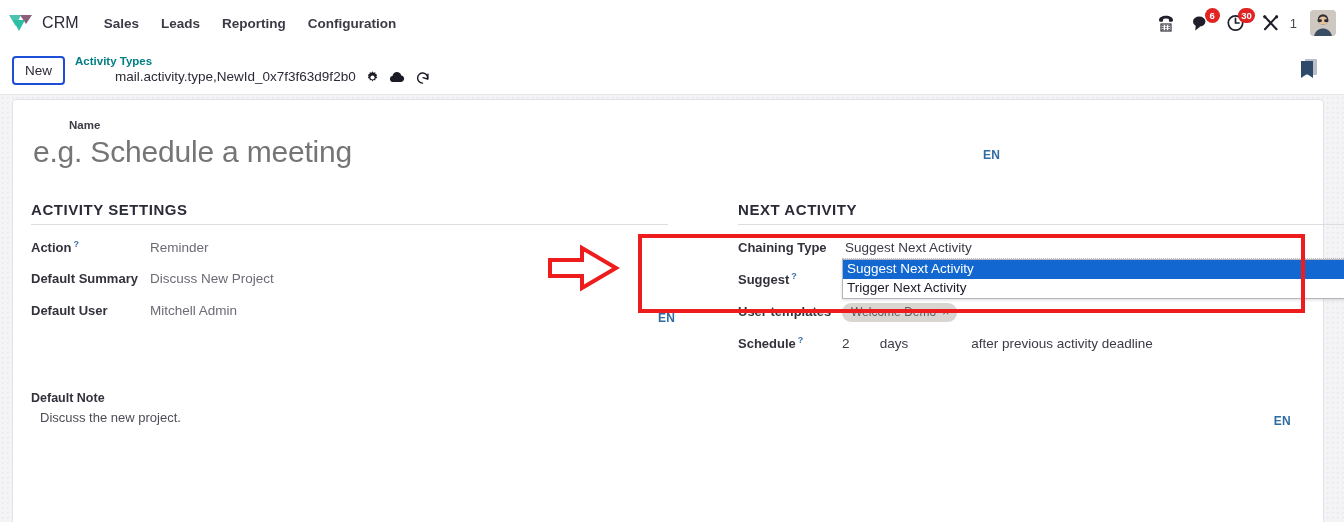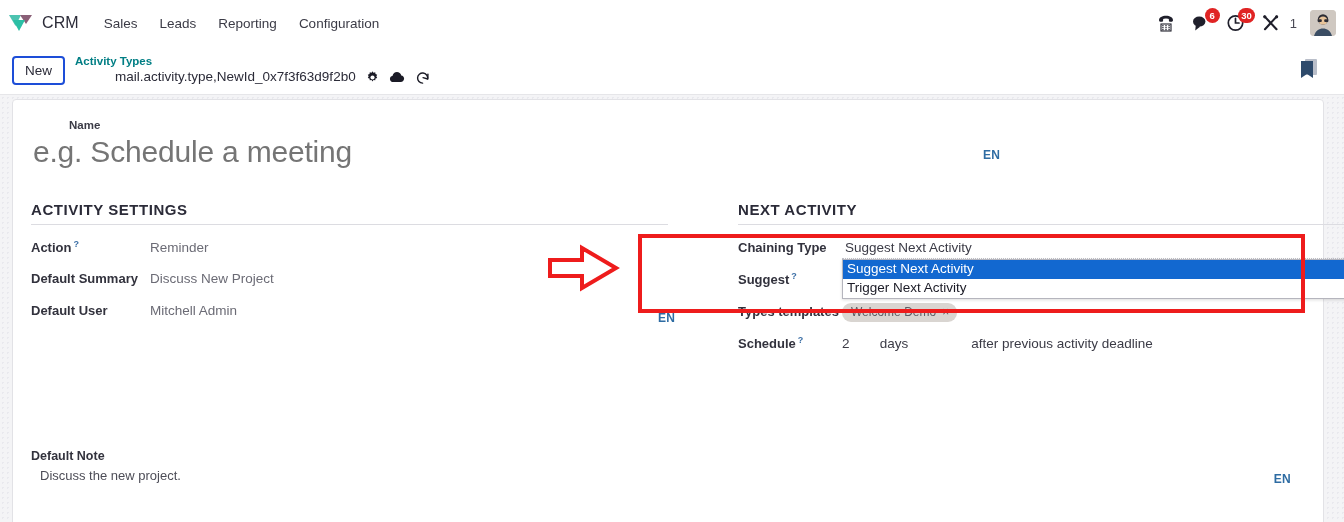--- a/index.html
+++ b/index.html
@@ -36,20 +36,21 @@
   .brand-logo { width: 26px; height: 22px; display: block; }
   .brand-name {
     font-size: 16px;
     color: #2b2b38;
     letter-spacing: .1px;
   }
   .menu {
     display: flex;
     align-items: center;
     gap: 0px;
+    font-weight: bold;
   }
   .menu-item {
     font-size: 13.5px;
     color: #3b3b46;
     padding: 4px 11px;
     border-radius: 3px;
     cursor: pointer;
     white-space: nowrap;
   }
 
@@ -316,21 +317,21 @@
   }
   .sched-after { font-size: 13.5px; color: #3b3b46; }
 
   .lang-mid {
     position: absolute;
     left: 627px;
     top: 110px;
   }
 
   
-  .note-block { margin-top: 82px; position: relative; }
+  .note-block { margin-top: 24px; position: relative; }
   .note-label {
     font-size: 12.5px;
     font-weight: bold;
     color: #32323d;
     margin-bottom: 5px;
   }
   .note-body {
     font-size: 13px;
     color: #4d4d57;
     padding-left: 9px;
@@ -533,21 +534,21 @@
         </div>
 
         <div class="frow">
           <div class="flabel flabel-r">
             <span>Suggest</span><span class="help-q">?</span>
           </div>
           <div class="fval"></div>
         </div>
 
         <div class="frow">
-          <div class="flabel flabel-r">Types templates</div>
+          <div class="flabel flabel-r">User templates</div>
           <div>
             <span class="tag">
               <span>Welcome Demo</span>
               <span class="tag-x">×</span>
             </span>
           </div>
         </div>
 
         <div class="frow">
           <div class="flabel flabel-r">

